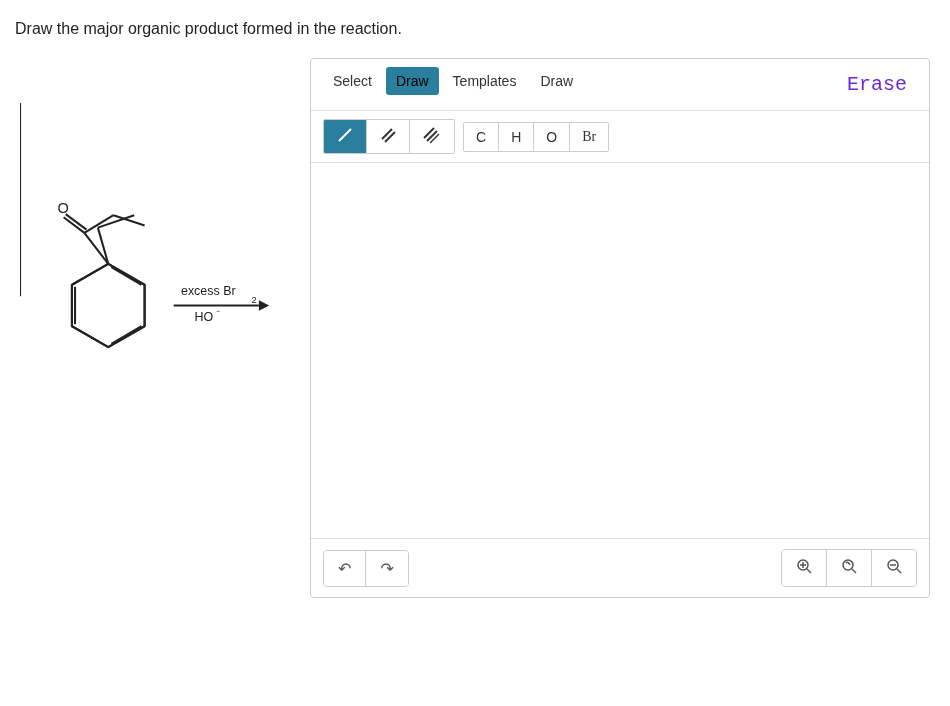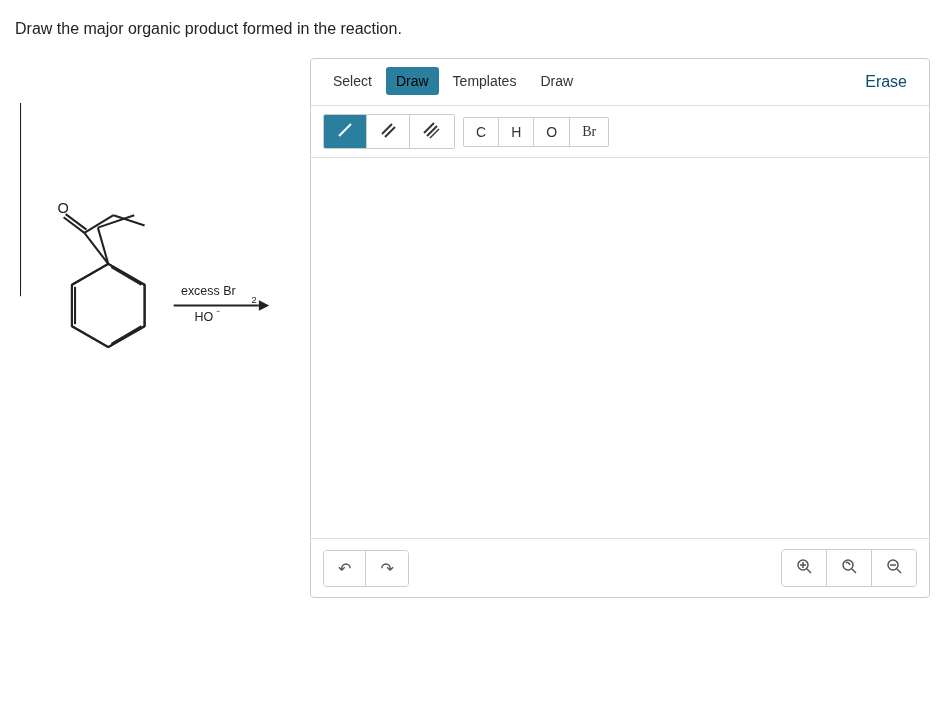--- a/index.html
+++ b/index.html
@@ -69,22 +69,23 @@
       color: #000000;
     }
     .toolbar-spacer {
       flex: 1;
     }
     .erase-btn {
       background: none;
       border: none;
       padding: 6px 10px;
       cursor: pointer;
-      font-size: 16px;
-      color: #0c4a6e;
+      font-size: 20px;
+      color: #6d28d9;
+      font-family: Liberation Mono, monospace;
     }
     .drawing-tools {
       display: flex;
       align-items: center;
       padding: 8px 12px;
       gap: 2px;
       border-bottom: 1px solid #ddd;
     }
     .bond-btn {
       background: none;

